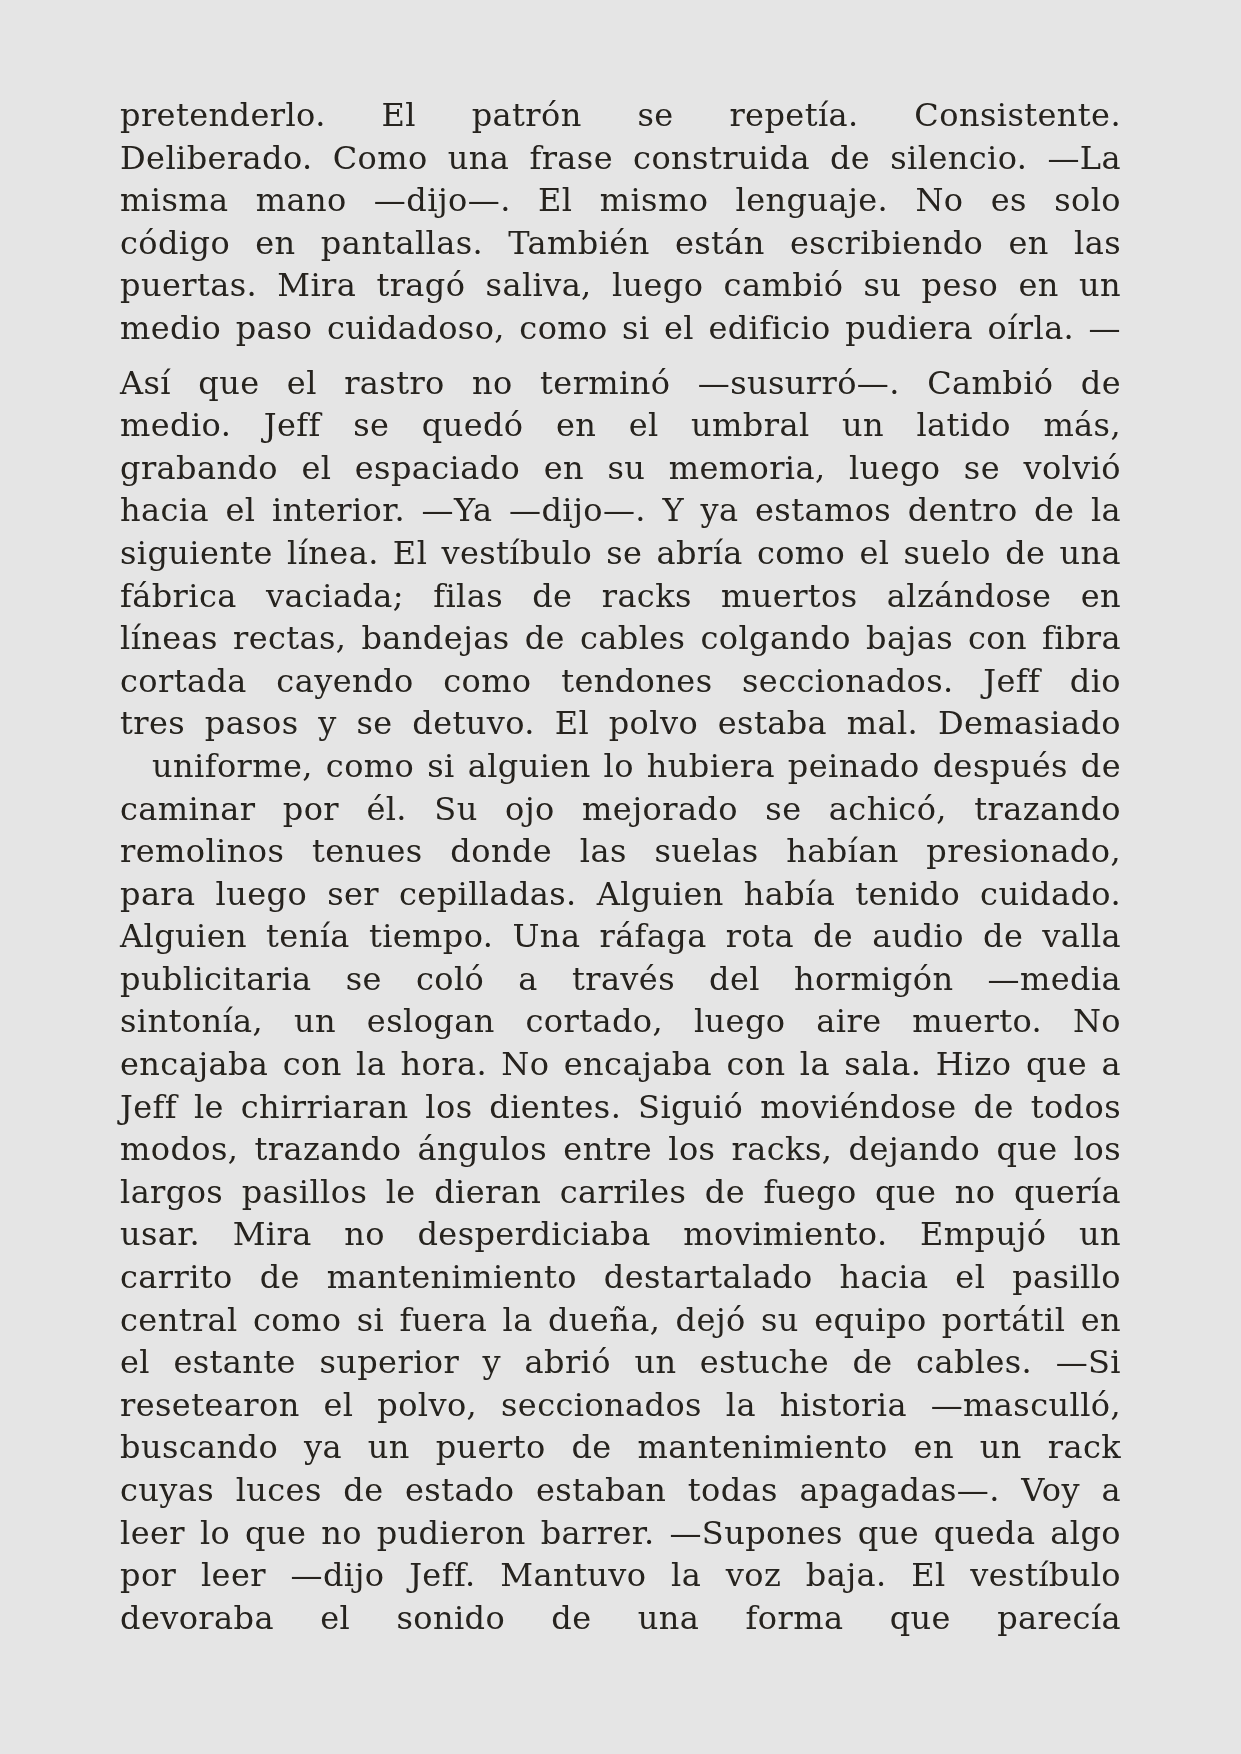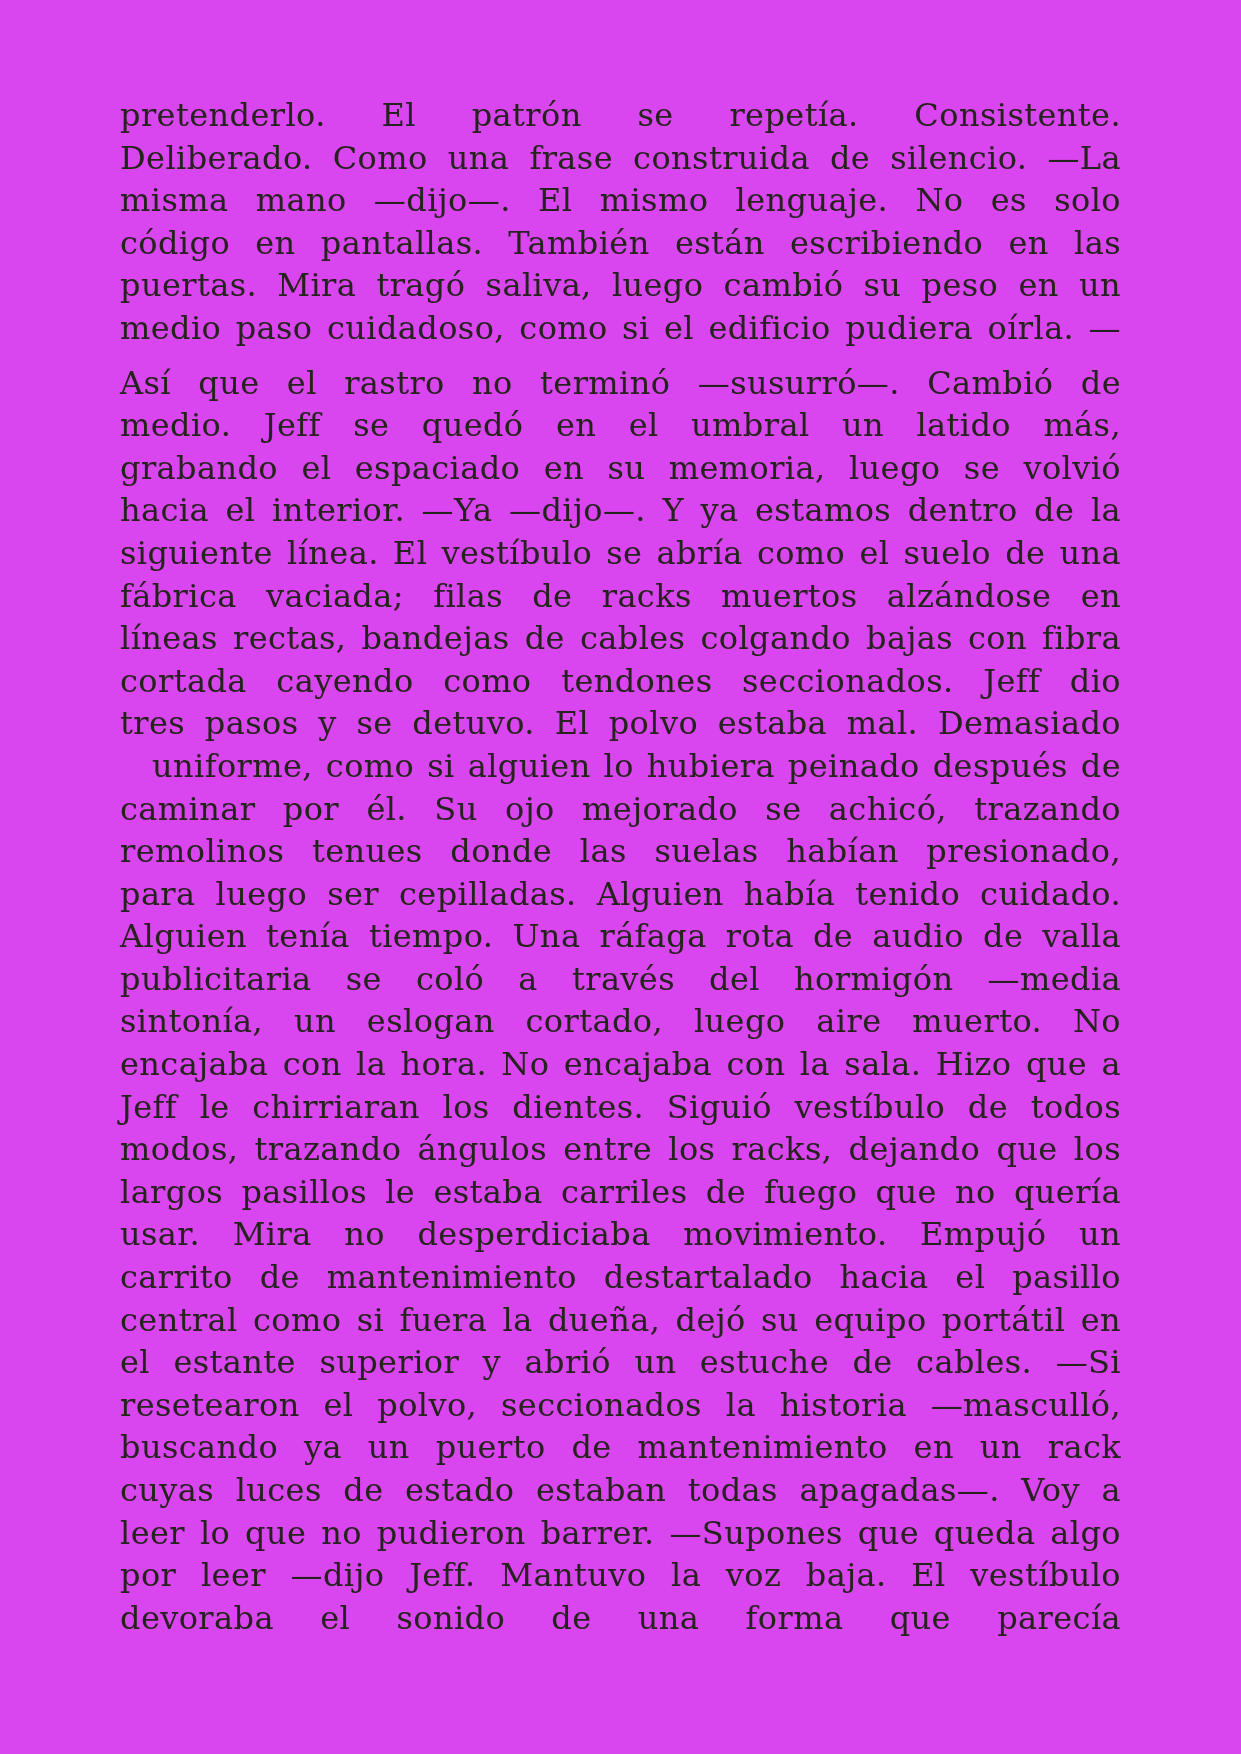--- a/index.html
+++ b/index.html
@@ -27,21 +27,21 @@
     letter-spacing: 0.4px;
     text-align: justify;
     text-align-last: justify;
     white-space: normal;
     -webkit-font-smoothing: antialiased;
   }
 </style>
 </head>
 <body>
 
-<div class="page" style="background: #d946ef;">
+<div class="page" style="background: #e5e5e5;">
   <div class="text-block">
       <div class="text-line" style="color: rgb(38, 35, 30);">pretenderlo. El patrón se repetía. Consistente.</div>
       <div class="text-line" style="color: rgb(38, 35, 30);">Deliberado. Como una frase construida de silencio. —La</div>
       <div class="text-line" style="color: rgb(38, 35, 30);">misma mano —dijo—. El mismo lenguaje. No es solo</div>
       <div class="text-line" style="color: rgb(38, 35, 30);">código en pantallas. También están escribiendo en las</div>
       <div class="text-line" style="color: rgb(38, 35, 30);">puertas. Mira tragó saliva, luego cambió su peso en un</div>
       <div class="text-line" style="color: rgb(38, 35, 30);">medio paso cuidadoso, como si el edificio pudiera oírla. —</div>
       <div class="text-line" style="color: rgb(38, 35, 30); margin-top: 12px;">Así que el rastro no terminó —susurró—. Cambió de</div>
       <div class="text-line" style="color: rgb(38, 35, 30);">medio. Jeff se quedó en el umbral un latido más,</div>
       <div class="text-line" style="color: rgb(38, 35, 30);">grabando el espaciado en su memoria, luego se volvió</div>
@@ -52,23 +52,23 @@
       <div class="text-line" style="color: rgb(38, 35, 30);">cortada cayendo como tendones seccionados. Jeff dio</div>
       <div class="text-line" style="color: rgb(38, 35, 30);">tres pasos y se detuvo. El polvo estaba mal. Demasiado</div>
       <div class="text-line" style="color: rgb(38, 35, 30); margin-left: 32px;">uniforme, como si alguien lo hubiera peinado después de</div>
       <div class="text-line" style="color: rgb(38, 35, 30);">caminar por él. Su ojo mejorado se achicó, trazando</div>
       <div class="text-line" style="color: rgb(38, 35, 30);">remolinos tenues donde las suelas habían presionado,</div>
       <div class="text-line" style="color: rgb(38, 35, 30);">para luego ser cepilladas. Alguien había tenido cuidado.</div>
       <div class="text-line" style="color: rgb(38, 35, 30);">Alguien tenía tiempo. Una ráfaga rota de audio de valla</div>
       <div class="text-line" style="color: rgb(38, 35, 30);">publicitaria se coló a través del hormigón —media</div>
       <div class="text-line" style="color: rgb(38, 35, 30);">sintonía, un eslogan cortado, luego aire muerto. No</div>
       <div class="text-line" style="color: rgb(38, 35, 30);">encajaba con la hora. No encajaba con la sala. Hizo que a</div>
-      <div class="text-line" style="color: rgb(38, 35, 30);">Jeff le chirriaran los dientes. Siguió vestíbulo de todos</div>
+      <div class="text-line" style="color: rgb(38, 35, 30);">Jeff le chirriaran los dientes. Siguió moviéndose de todos</div>
       <div class="text-line" style="color: rgb(38, 35, 30);">modos, trazando ángulos entre los racks, dejando que los</div>
-      <div class="text-line" style="color: rgb(38, 35, 30);">largos pasillos le estaba carriles de fuego que no quería</div>
+      <div class="text-line" style="color: rgb(38, 35, 30);">largos pasillos le dieran carriles de fuego que no quería</div>
       <div class="text-line" style="color: rgb(38, 35, 30);">usar. Mira no desperdiciaba movimiento. Empujó un</div>
       <div class="text-line" style="color: rgb(38, 35, 30);">carrito de mantenimiento destartalado hacia el pasillo</div>
       <div class="text-line" style="color: rgb(38, 35, 30);">central como si fuera la dueña, dejó su equipo portátil en</div>
       <div class="text-line" style="color: rgb(38, 35, 30);">el estante superior y abrió un estuche de cables. —Si</div>
       <div class="text-line" style="color: rgb(38, 35, 30);">resetearon el polvo, seccionados la historia —masculló,</div>
       <div class="text-line" style="color: rgb(38, 35, 30);">buscando ya un puerto de mantenimiento en un rack</div>
       <div class="text-line" style="color: rgb(38, 35, 30);">cuyas luces de estado estaban todas apagadas—. Voy a</div>
       <div class="text-line" style="color: rgb(38, 35, 30);">leer lo que no pudieron barrer. —Supones que queda algo</div>
       <div class="text-line" style="color: rgb(38, 35, 30);">por leer —dijo Jeff. Mantuvo la voz baja. El vestíbulo</div>
       <div class="text-line" style="color: rgb(38, 35, 30);">devoraba el sonido de una forma que parecía</div>

